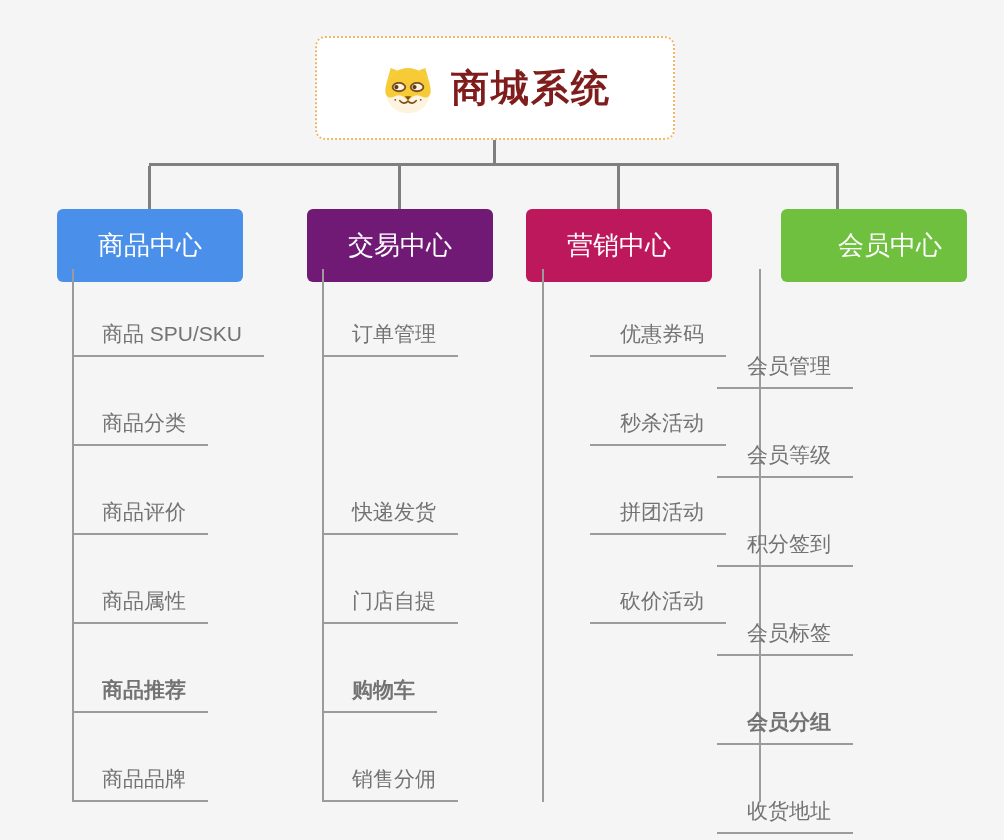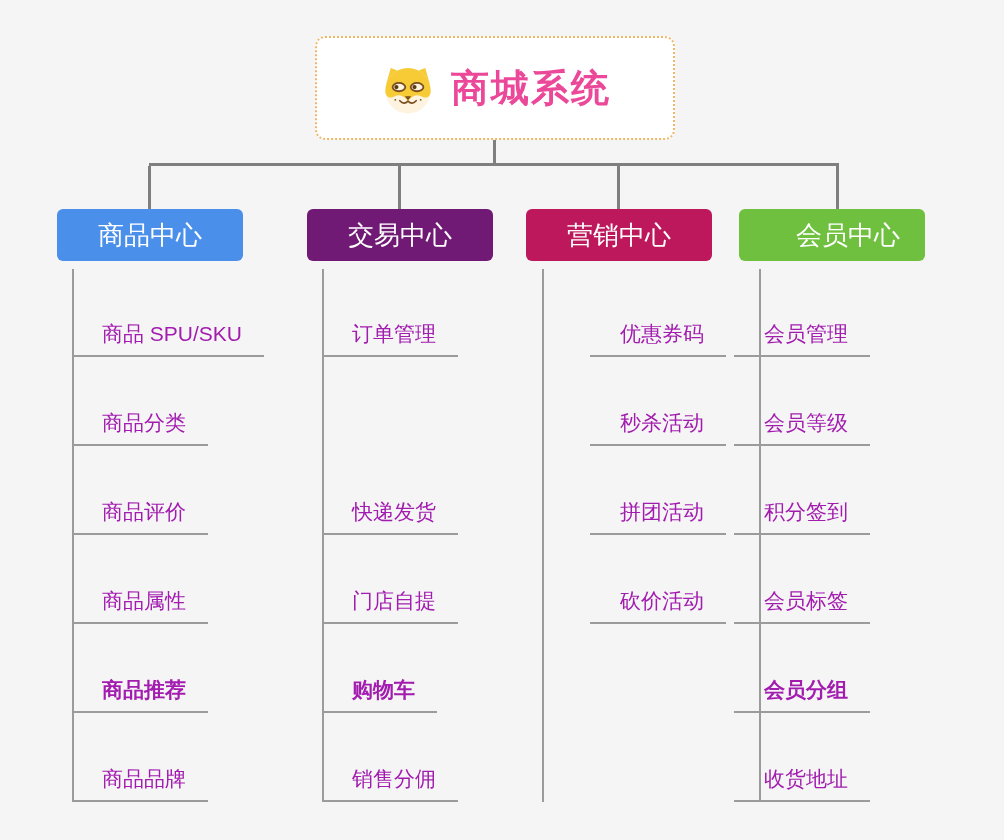--- a/index.html
+++ b/index.html
@@ -27,41 +27,41 @@
 
   
   .line{position:absolute;background:#7f7f7f;}
   .stub-root{left:493px;top:140px;width:3px;height:24px;}
   .hbar{left:149px;top:163px;width:690px;height:3px;}
   .drop{top:166px;width:3px;height:43px;}
   .drop.d0{left:148px;} .drop.d1{left:398px;} .drop.d2{left:617px;} .drop.d3{left:836px;}
 
   
   .branch-box{
-    position:absolute;top:209px;width:186px;height:52px;
+    position:absolute;top:209px;width:186px;height:73px;
     border-radius:6px;color:#ffffff;font-size:26px;
     display:flex;align-items:center;justify-content:center;
     white-space:nowrap;cursor:pointer;box-sizing:border-box;
   }
   .branch-box.b0{left:57px;} .branch-box.b1{left:307px;}
-  .branch-box.b2{left:526px;} .branch-box.b3{left:739px;padding-left:32px;}
+  .branch-box.b2{left:526px;} .branch-box.b3{left:781px;padding-left:32px;}
 
   
   .trunk{position:absolute;top:269px;width:2px;height:533px;background:#9b9b9b;}
   .trunk.t0{left:72px;} .trunk.t1{left:322px;} .trunk.t2{left:542px;} .trunk.t3{left:759px;}
 
   
   .leaf{
     position:absolute;white-space:nowrap;
-    font-size:21px;color:#a21caf;line-height:28px;
+    font-size:21px;color:#737373;line-height:28px;
     padding:0 22px 7px 30px;
     border-bottom:2px solid #9b9b9b;
     cursor:pointer;
   }
-  .leaf.c0{left:72px;} .leaf.c1{left:322px;} .leaf.c2{left:542px;margin-left:48px;} .leaf.c3{left:734px;}
+  .leaf.c0{left:72px;} .leaf.c1{left:322px;} .leaf.c2{left:542px;margin-left:48px;} .leaf.c3{left:717px;margin-top:32px;}
   .leaf.r0{top:320px;} .leaf.r1{top:409px;} .leaf.r2{top:498px;}
   .leaf.r3{top:587px;} .leaf.r4{top:676px;font-weight:bold;} .leaf.r5{top:765px;}
 </style>
 </head>
 <body>
 
 <div class="canvas">
 
   <div class="line stub-root"></div>
   <div class="line hbar"></div>
@@ -85,21 +85,21 @@
       <circle cx="19.2" cy="31" r="2.3" fill="#5c3a14"></circle>
       <circle cx="39.2" cy="31" r="2.3" fill="#5c3a14"></circle>
 
       <path d="M28.5,41 h7 l-3.5,4.5 z" fill="#7a4e1f"></path>
 
       <path d="M23,46 q4.5,5 9,0.5 q4.5,4.5 9,-0.5" fill="none" stroke="#7a4e1f" stroke-width="1.8" stroke-linecap="round"></path>
 
       <circle cx="18" cy="45" r="1" fill="#7a4e1f"></circle>
       <circle cx="46" cy="45" r="1" fill="#7a4e1f"></circle>
     </svg>
-    <span class="root-title" style="color: #ec4899;">商城系统</span>
+    <span class="root-title" style="color: #7f1d1d;">商城系统</span>
   </div>
 
   <div class="branch-box b0" style="background-color: rgb(74, 143, 233);">商品中心</div>
   <div class="branch-box b1" style="background-color: #701a75;">交易中心</div>
   <div class="branch-box b2" style="background-color: #be185d;">营销中心</div>
   <div class="branch-box b3" style="background-color: rgb(110, 192, 62);">会员中心</div>
 
   <div class="trunk t0"></div>
   <div class="trunk t1"></div>
   <div class="trunk t2"></div>

